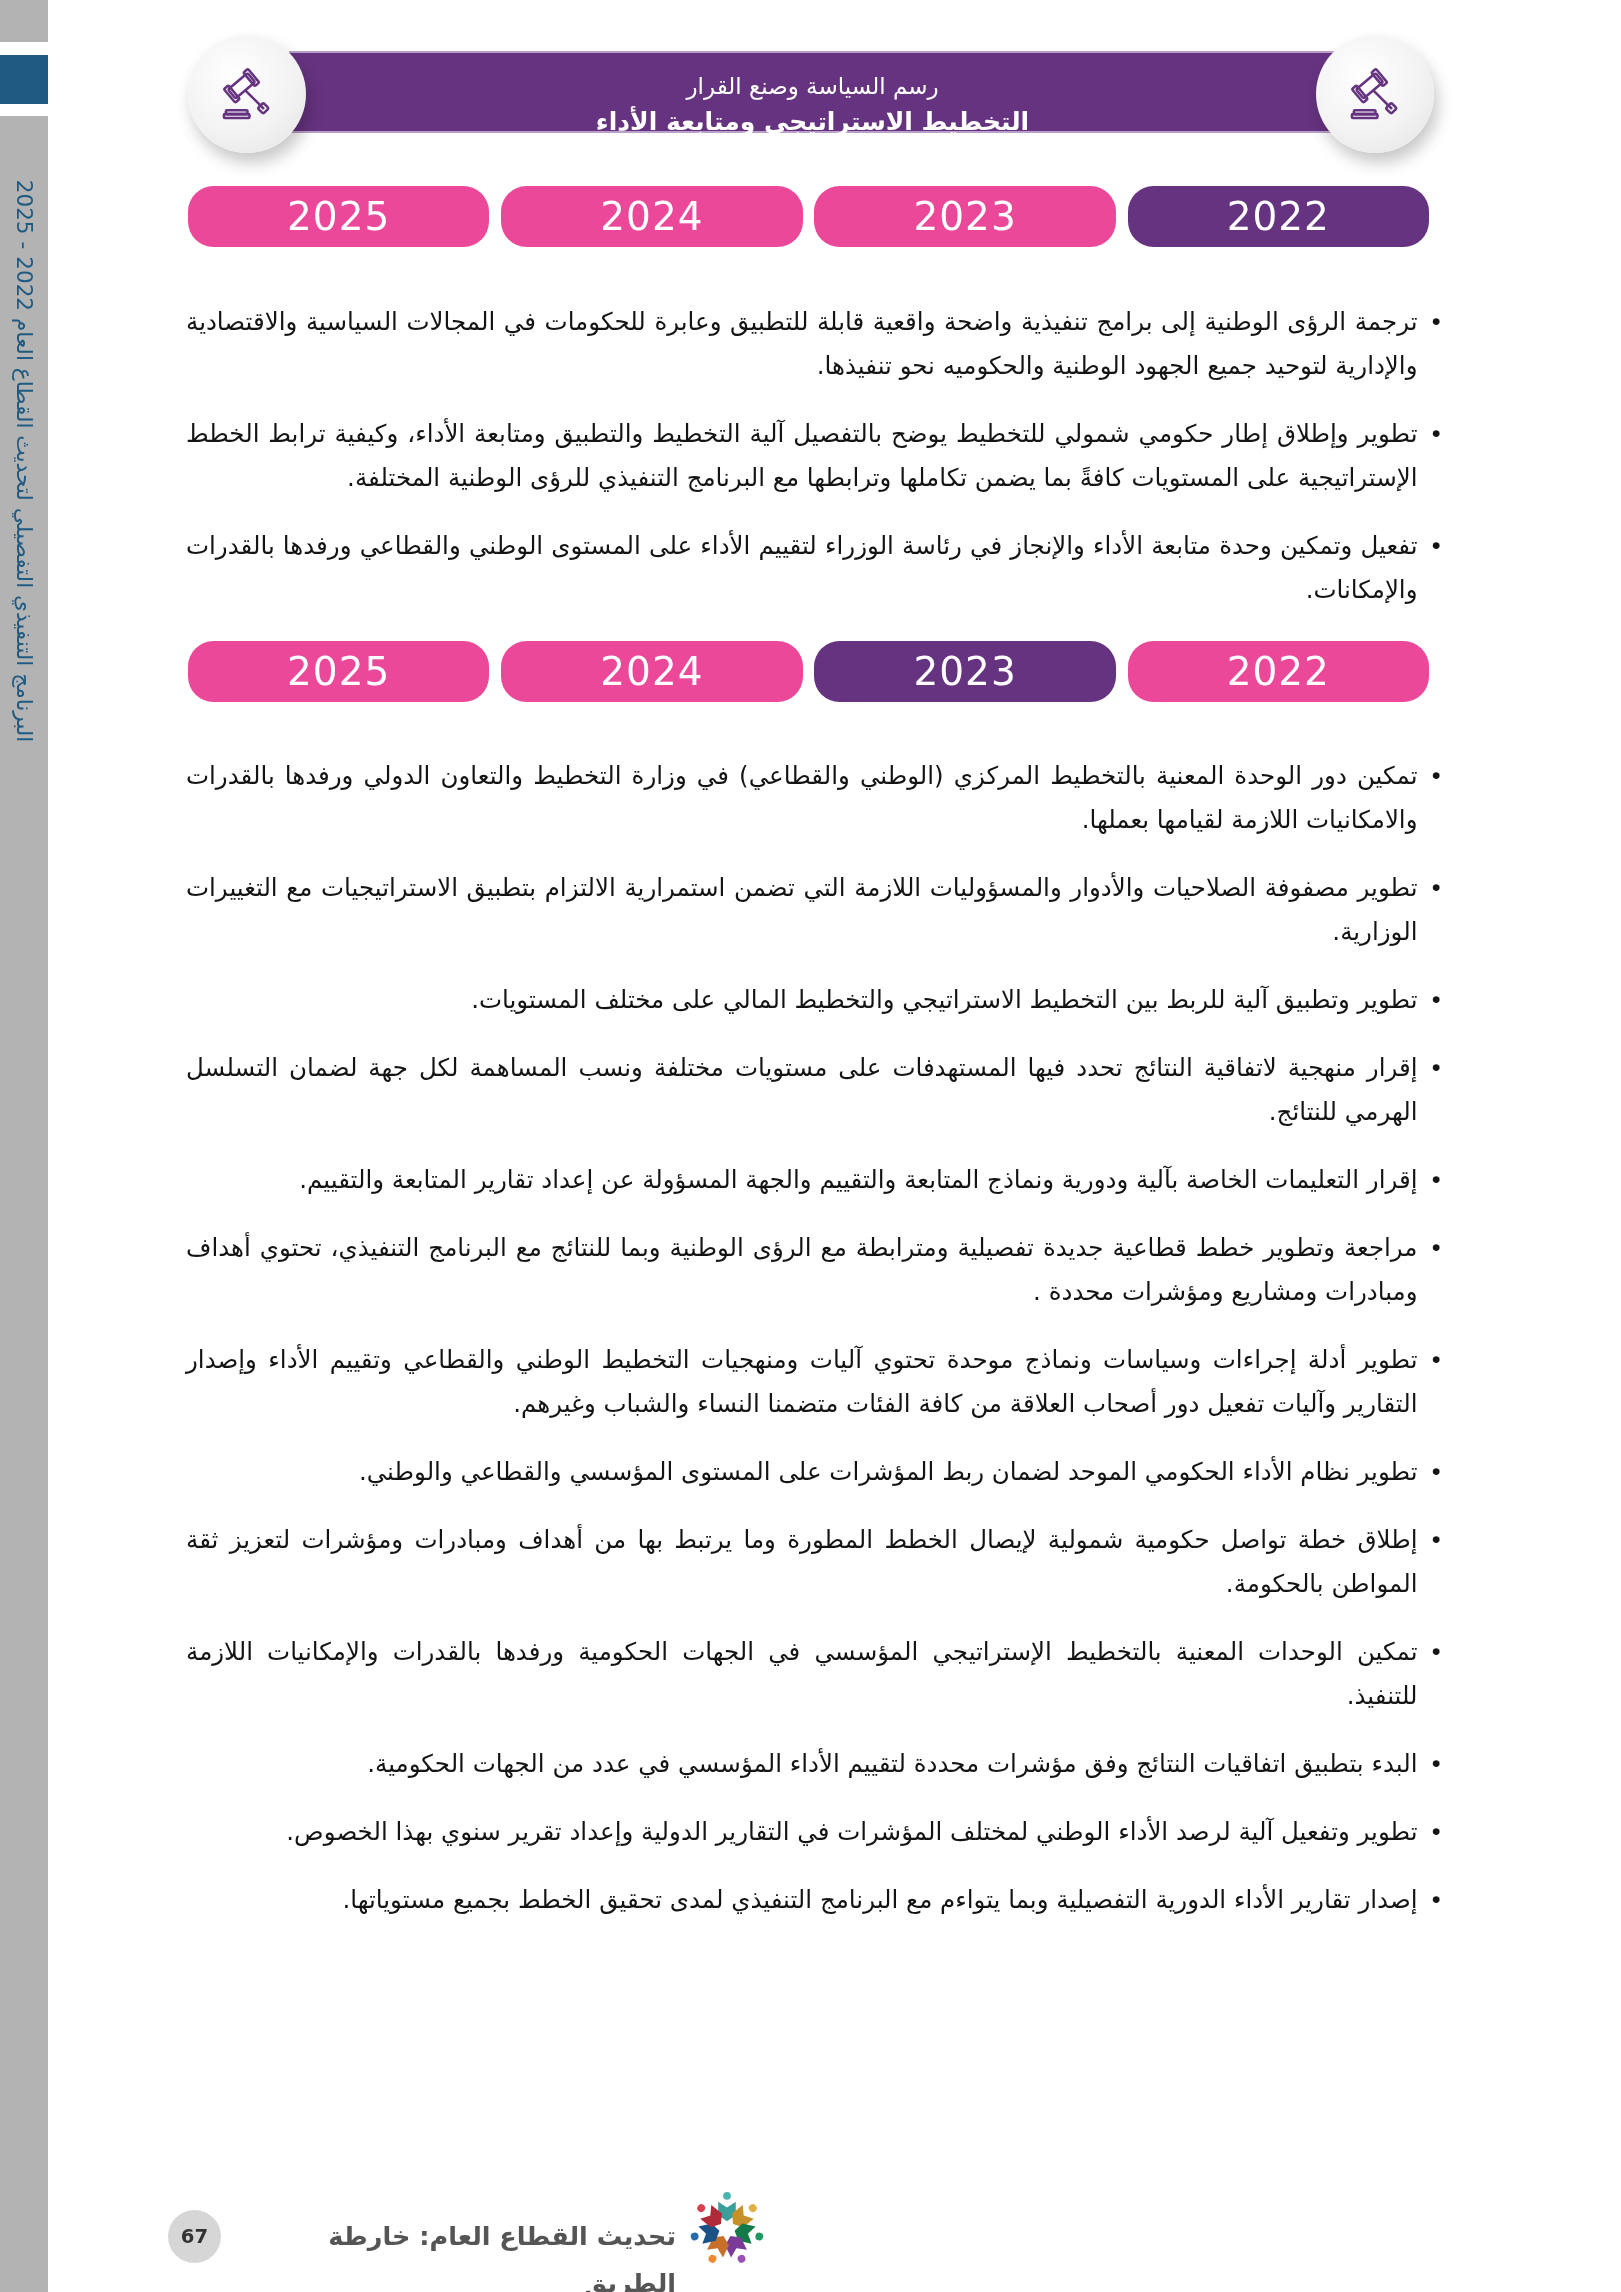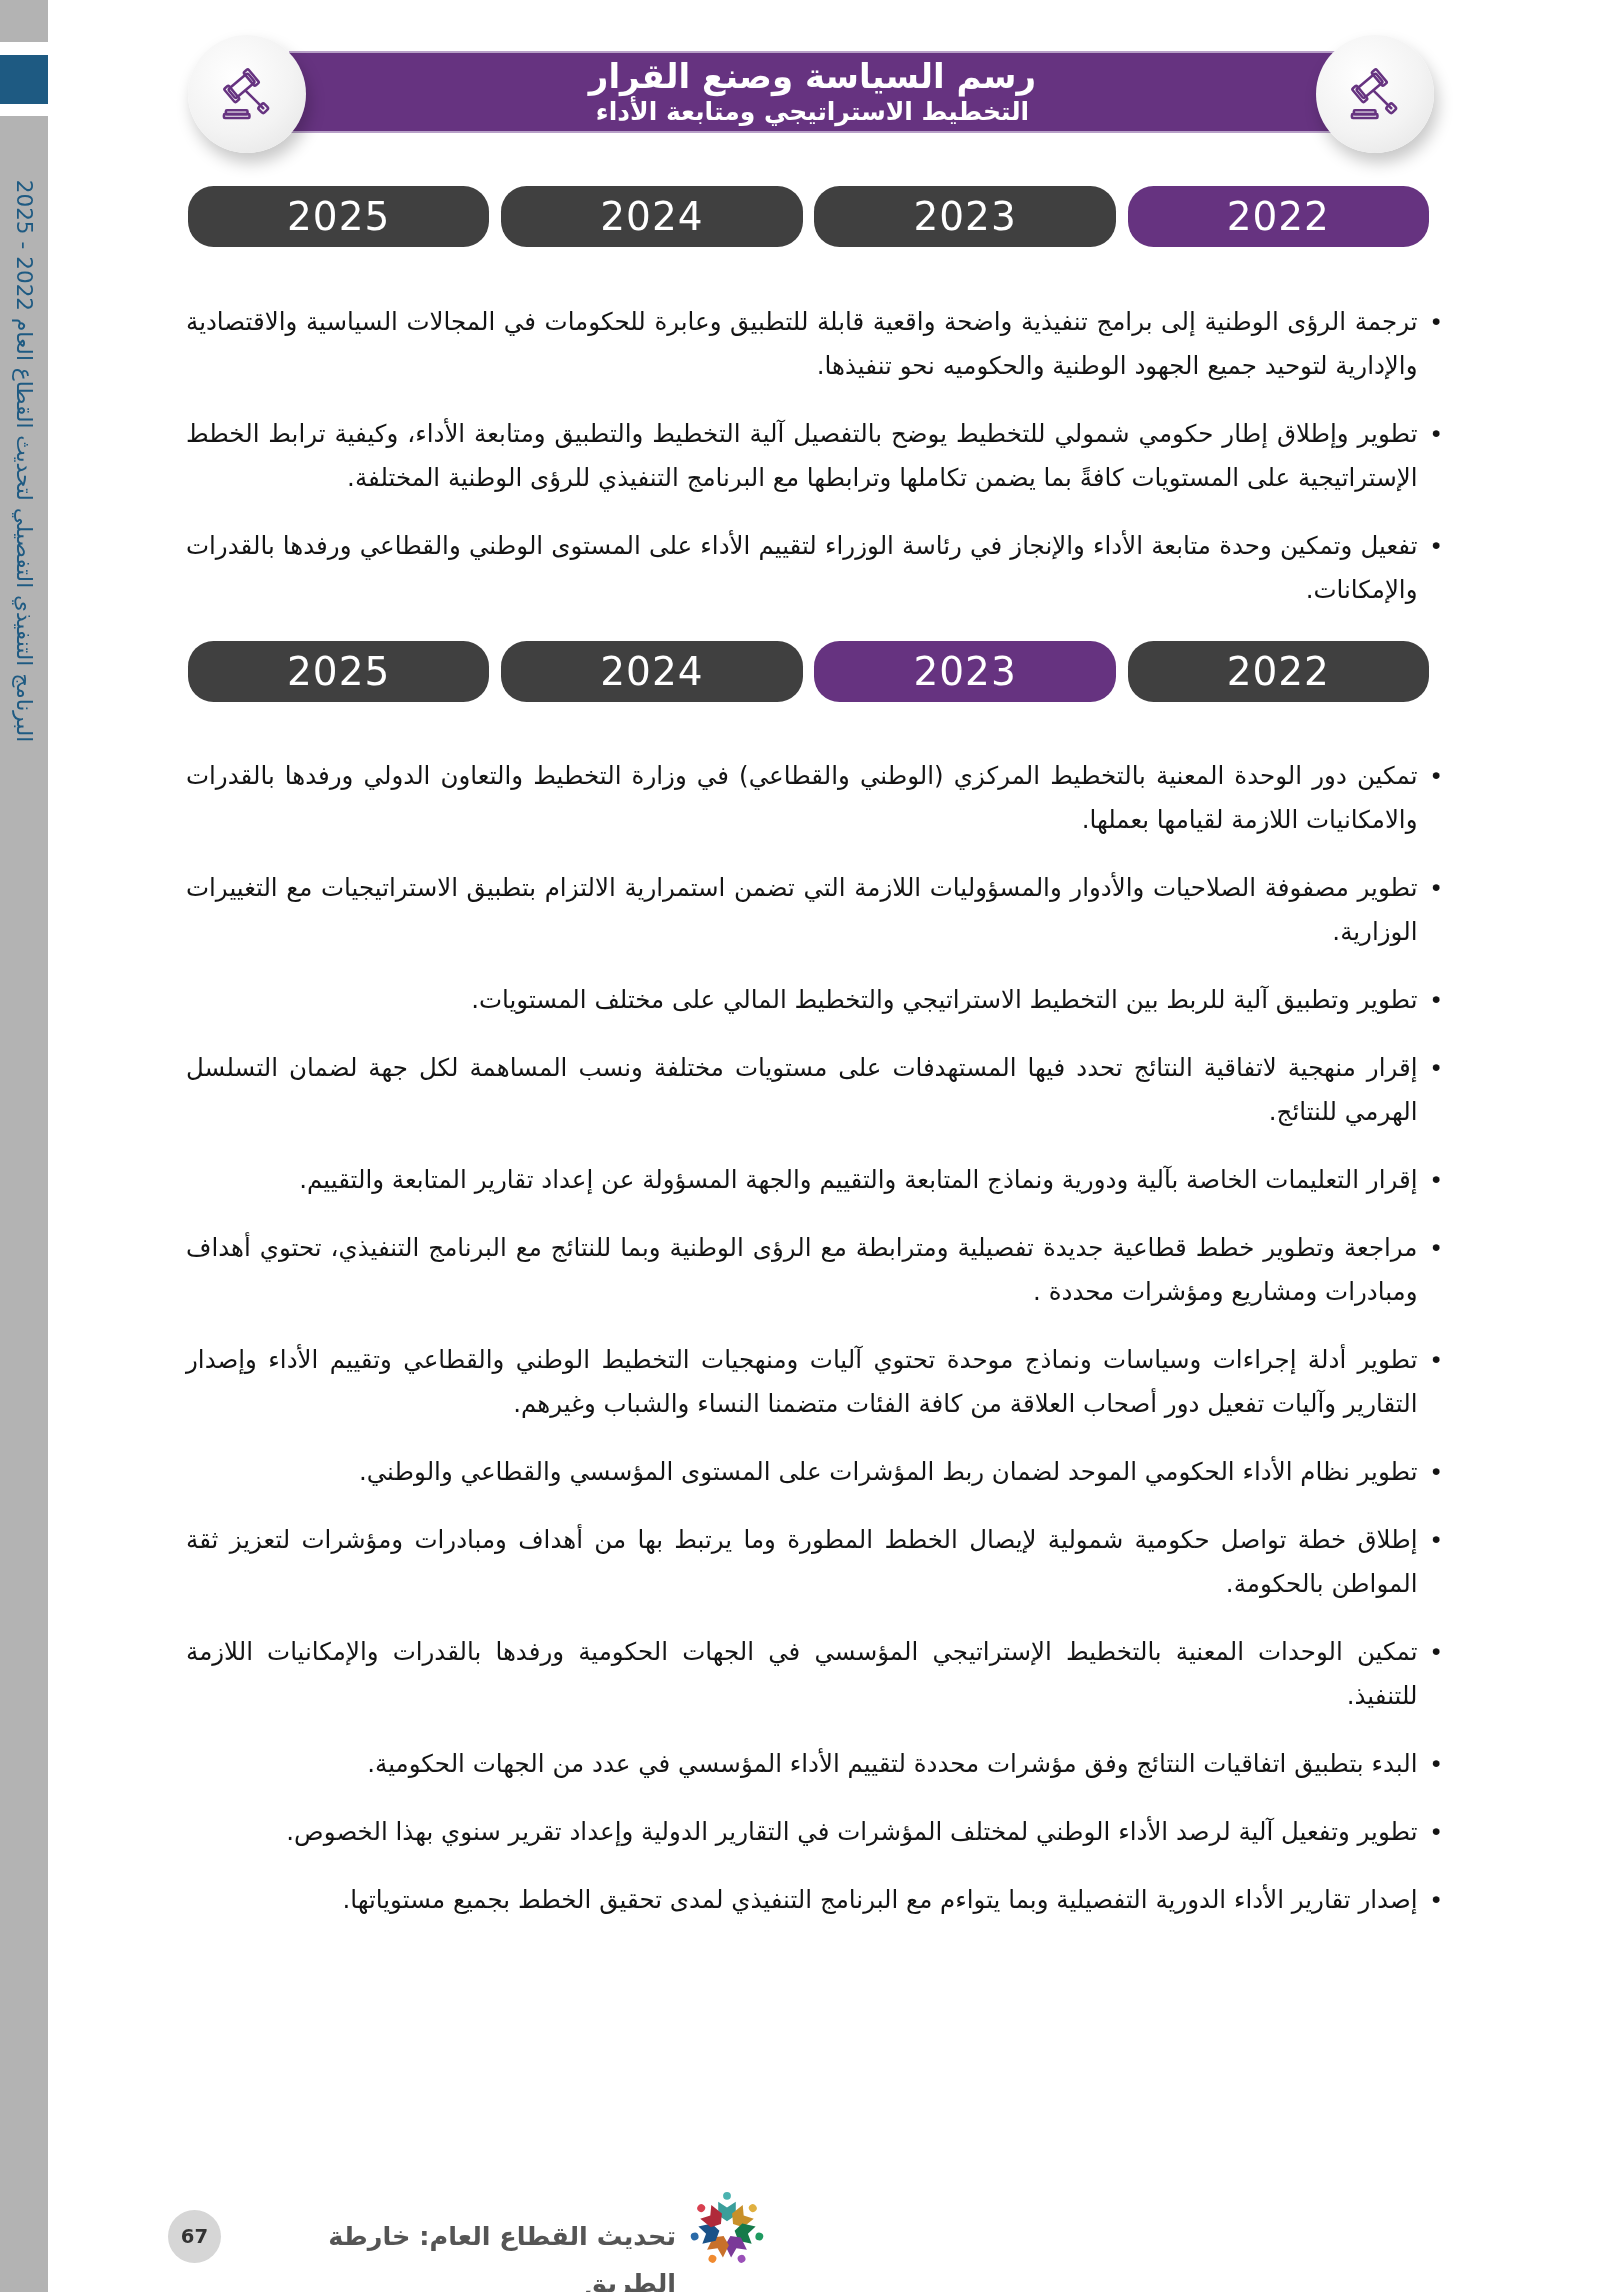--- a/index.html
+++ b/index.html
@@ -18,37 +18,37 @@
     font-family: "DejaVu Sans", sans-serif; font-size: 21.6px; color: #1e5a82;
     width: 686px; text-align: center;
   }
 
   
   .banner {
     position: absolute; left: 289px; top: 51px; width: 1047px; height: 82px;
     background: #663380; border-top: 2px solid #b8a0c8; border-bottom: 2px solid #b8a0c8;
     text-align: center; color: #ffffff; direction: rtl;
   }
-  .banner-title { font-size: 34px; font-weight: bold; line-height: 43px; margin-top: 2px; }
+  .banner-title { font-size: 23px; font-weight: normal; line-height: 43px; margin-top: 12px; }
   .banner-subtitle { font-size: 25px; font-weight: bold; line-height: 27.4px; }
   .circle {
     position: absolute; width: 118px; height: 118px; border-radius: 50%;
     background: radial-gradient(circle at 40% 35%, #ffffff 0%, #f3f3f3 55%, #e2e2e2 100%);
     box-shadow: 3.9px 9.8px 15.7px rgba(0,0,0,0.22);
     display: flex; align-items: center; justify-content: center;
   }
   .circle-left { left: 188px; top: 35px; }
   .circle-right { left: 1316px; top: 35px; }
 
   
   .tabs { position: absolute; left: 188px; width: 1241px; height: 61px; display: flex; flex-direction: row-reverse; gap: 11.8px; }
   .tabs-1 { top: 186px; }
   .tabs-2 { top: 641px; }
   .tab {
-    flex: 1; height: 61px; border-radius: 25.5px; background: #404040;
+    flex: 1; height: 61px; border-radius: 25.5px; background: #ec4899;
     color: #ffffff; font-family: "DejaVu Sans", sans-serif; font-size: 39px;
     display: flex; align-items: center; justify-content: center; letter-spacing: 1px;
   }
   .tab.active { background: #663380; }
 
   
   .list { position: absolute; left: 186px; width: 1257px; direction: rtl; list-style: none; }
   .list-1 { top: 276px; }
   .list-2 { top: 730px; }
   .list li {

